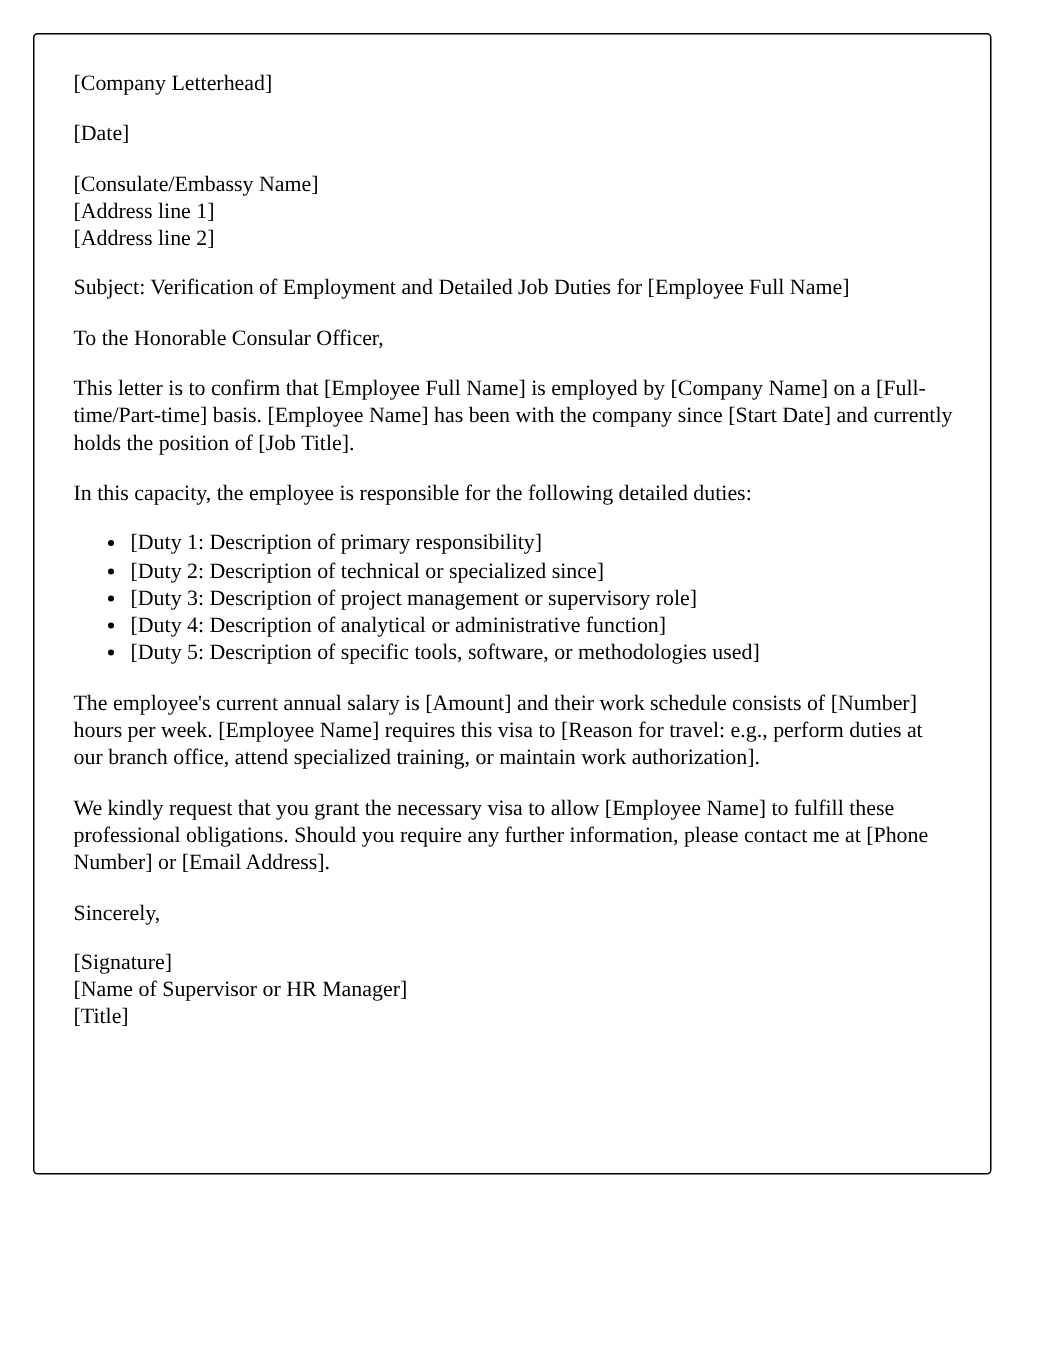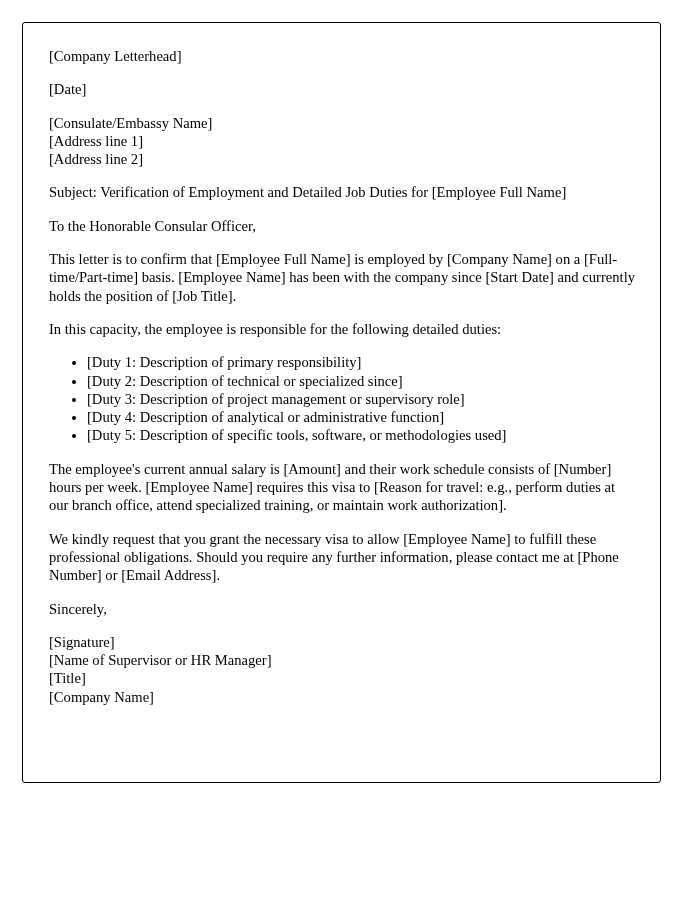--- a/index.html
+++ b/index.html
@@ -102,17 +102,16 @@
     <p class="block">The employee's current annual salary is [Amount] and their work schedule consists of [Number] hours per week. [Employee Name] requires this visa to [Reason for travel: e.g., perform duties at our branch office, attend specialized training, or maintain work authorization].</p>
 
     <p class="block">We kindly request that you grant the necessary visa to allow [Employee Name] to fulfill these professional obligations. Should you require any further information, please contact me at [Phone Number] or [Email Address].</p>
 
     <p class="block">Sincerely,</p>
 
     <div class="block">
       <span class="line">[Signature]</span>
       <span class="line">[Name of Supervisor or HR Manager]</span>
       <span class="line">[Title]</span>
-      <span class="line">[Company Name]</span>
     </div>
 
   </div>
 </div>
 
 </body></html>

